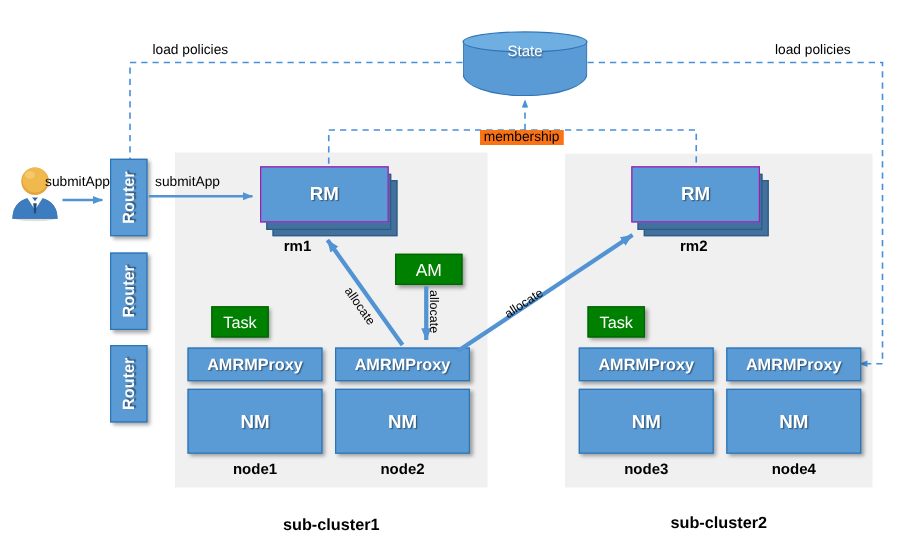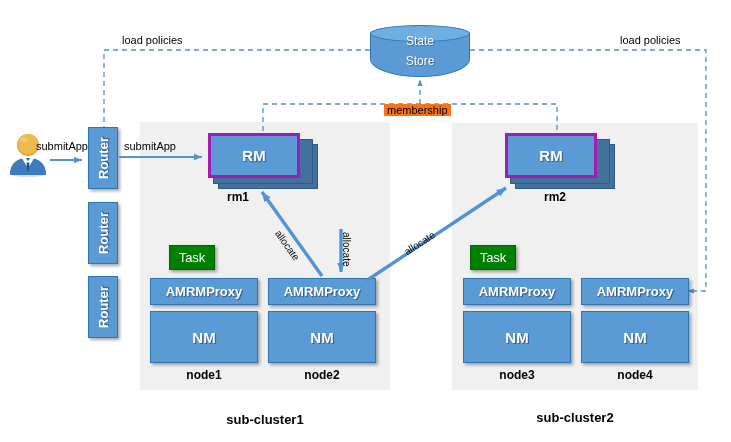--- a/index.html
+++ b/index.html
@@ -99,23 +99,23 @@
   .rmstack { position: absolute; z-index: 6; }
   .rmstack .sh {
     position: absolute;
     background: #41719C;
     border: 1px solid #2E5B85;
     box-sizing: border-box;
   }
   .rmstack .front {
     position: absolute;
     left: 0; top: 0;
-    width: 92px; height: 45px;
+    width: 103px; height: 45px;
     background: #5B9BD5;
-    border: 3px solid #a21caf;
+    border: 1px solid #a21caf;
     color: #fff;
     font-weight: bold;
     font-size: 15px;
     display: flex; align-items: center; justify-content: center;
     text-shadow: 1px 1px 1px rgba(0,0,0,.45);
     box-sizing: border-box;
   }
   
   .cyl { position: absolute; z-index: 6; }
   .cyl .body {
@@ -211,38 +211,40 @@
   </div>
   <div class="router" style="left:88px; top:276px; width:30px; height:62px;">
     <span>Router</span>
   </div>
 
   <div class="cyl" style="left:370px; top:25px; width:100px; height:55px;">
     <div class="body"></div>
     <div class="top"></div>
     <div class="lbl">
       <div>State</div>
-      <div>Store</div>
     </div>
   </div>
 
   <div class="rmstack" style="left:208px; top:133px; width:118px; height:58px;">
     <div class="sh" style="left:10px; top:11px; width:100px; height:45px;"></div>
     <div class="sh" style="left:5px;  top:6px;  width:100px; height:45px;"></div>
     <div class="front">RM</div>
   </div>
   <div class="caption" style="left:198px; top:190px; width:80px;">rm1</div>
 
   <div class="rmstack" style="left:505px; top:133px; width:118px; height:58px;">
     <div class="sh" style="left:10px; top:11px; width:100px; height:45px;"></div>
     <div class="sh" style="left:5px;  top:6px;  width:100px; height:45px;"></div>
     <div class="front">RM</div>
   </div>
   <div class="caption" style="left:515px; top:190px; width:80px;">rm2</div>
 
+  <div class="greenbox" style="left:316px; top:203px; width:54px; height:25px; font-size:14px;">
+    <span>AM</span>
+  </div>
 
   <div class="greenbox" style="left:169px; top:245px; width:46px; height:25px; font-size:13px;">
     <span>Task</span>
   </div>
   <div class="bluebox" style="left:150px; top:278px; width:108px; height:27px; font-size:13px;">
     <span>AMRMProxy</span>
   </div>
   <div class="bluebox" style="left:150px; top:311px; width:108px; height:52px; font-size:15px;">
     <span>NM</span>
   </div>

